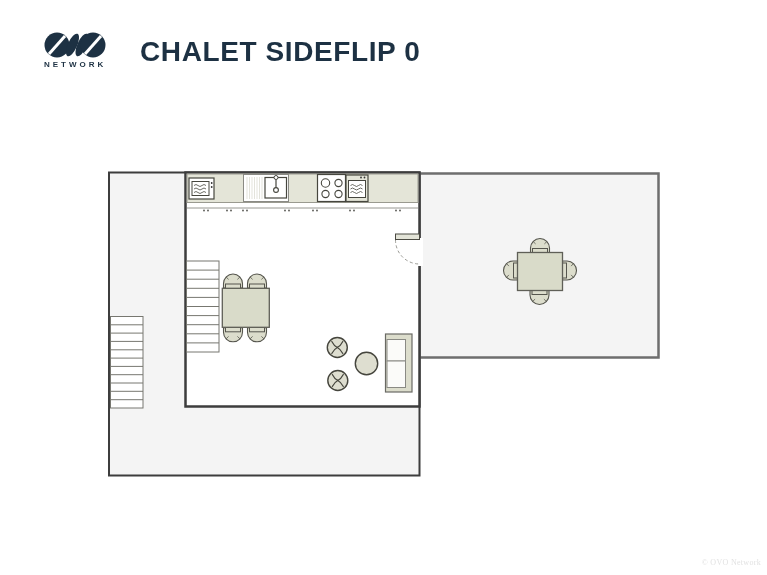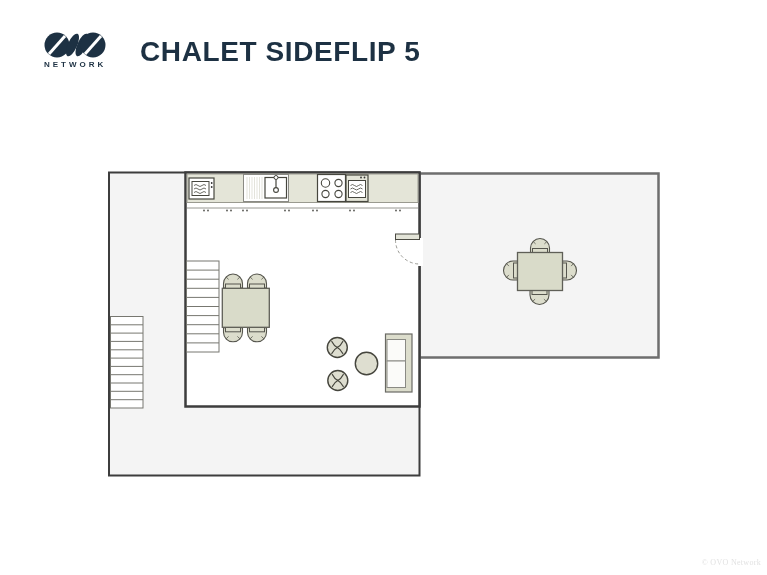--- a/index.html
+++ b/index.html
@@ -22,21 +22,21 @@
     <g>
       <circle cx="13" cy="14" r="12.5" fill="#1d3143"></circle>
       <line x1="5" y1="23" x2="21" y2="5" stroke="#ffffff" stroke-width="3"></line>
       <ellipse cx="28.5" cy="14" rx="4.6" ry="12.2" fill="#1d3143" transform="rotate(24 28.5 14)"></ellipse>
       <ellipse cx="38" cy="14" rx="4.6" ry="12.2" fill="#1d3143" transform="rotate(24 38 14)"></ellipse>
       <circle cx="49" cy="14" r="12.5" fill="#1d3143"></circle>
       <line x1="41" y1="23" x2="57" y2="5" stroke="#ffffff" stroke-width="3"></line>
     </g>
   </svg>
   <div class="logo-network">NETWORK</div>
-  <div class="page-title">CHALET SIDEFLIP 5</div>
+  <div class="page-title">CHALET SIDEFLIP 0</div>
 
   <svg class="plan-svg" width="767" height="575" viewBox="0 0 767 575">
     <defs>
       <g id="chair">
         <path d="M -9.5 4.5 L -9.5 0 A 9.5 9.5 0 1 1 9.5 0 L 9.5 4.5 Z" fill="#dcddcc" stroke="#55554d" stroke-width="1.1" stroke-linejoin="round"></path>
         <path d="M -6.9 -6.5 L -4.4 -4.1 M 6.9 -6.5 L 4.4 -4.1" stroke="#55554d" stroke-width="0.8"></path>
         <rect x="-7.5" y="0.5" width="15" height="4.5" fill="#dcddcc" stroke="#55554d" stroke-width="1"></rect>
       </g>
     </defs>
 

